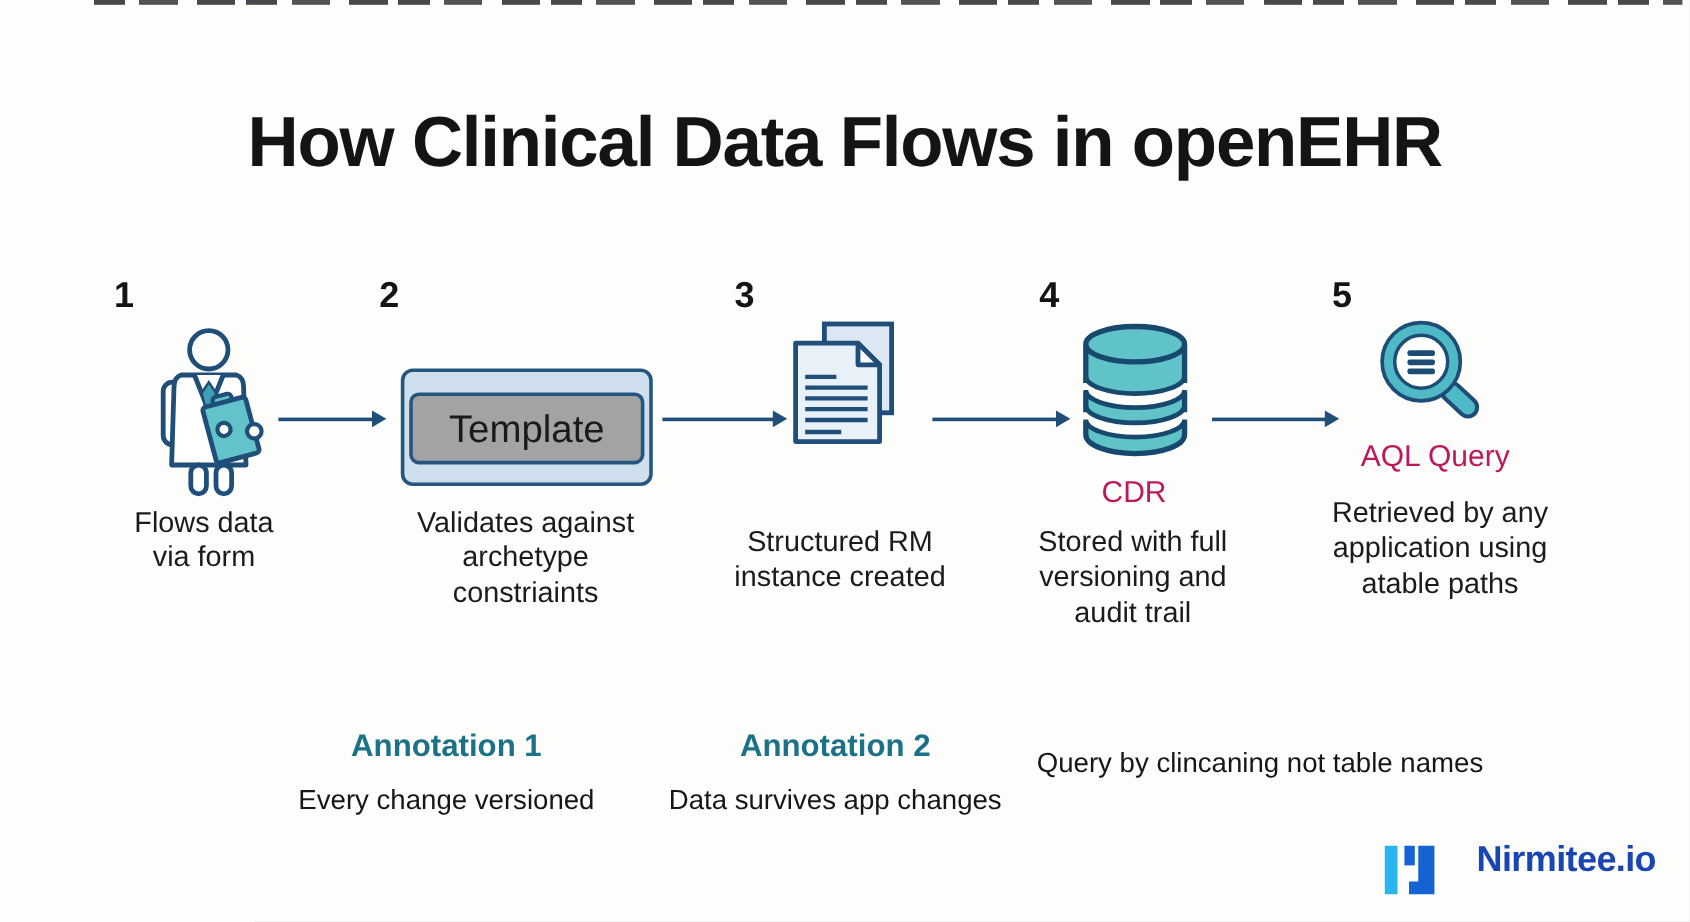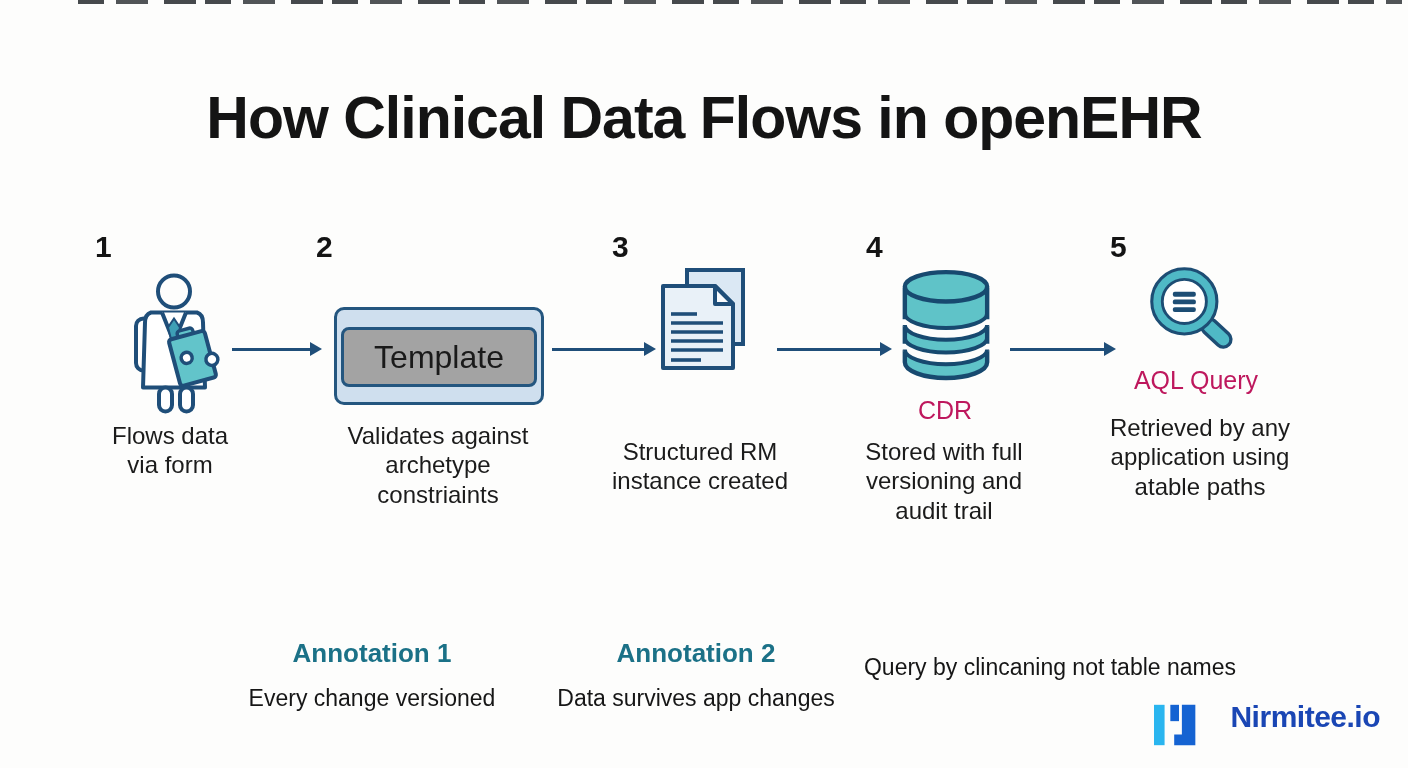--- a/index.html
+++ b/index.html
@@ -37,21 +37,21 @@
   .template-outer{
     position:absolute;left:334px;top:307px;width:210px;height:98px;
     background:#cfdfee;border:3px solid #24567f;border-radius:10px;box-sizing:border-box;
   }
   .template-inner{
     position:absolute;left:4px;right:4px;top:17px;bottom:15px;
     background:#a3a3a3;border:3px solid #24567f;border-radius:8px;
     display:flex;align-items:center;justify-content:center;
     font-size:32px;color:#1a1a1a;
   }
-  .annotation{position:absolute;top:606px;text-align:center;margin-top:32px;}
+  .annotation{position:absolute;top:606px;text-align:center;}
   .annotation .a-title{font-size:26px;font-weight:700;color:#1b7187;}
   .annotation .a-text{margin-top:16px;font-size:23px;color:#161616;}
   .brand{position:absolute;right:28px;bottom:18px;display:flex;align-items:flex-start;gap:24px;}
   .brand-text{font-size:30px;font-weight:700;color:#1a46b4;letter-spacing:-.5px;}
 </style>
 </head>
 <body>
 
 <div class="canvas">
 

